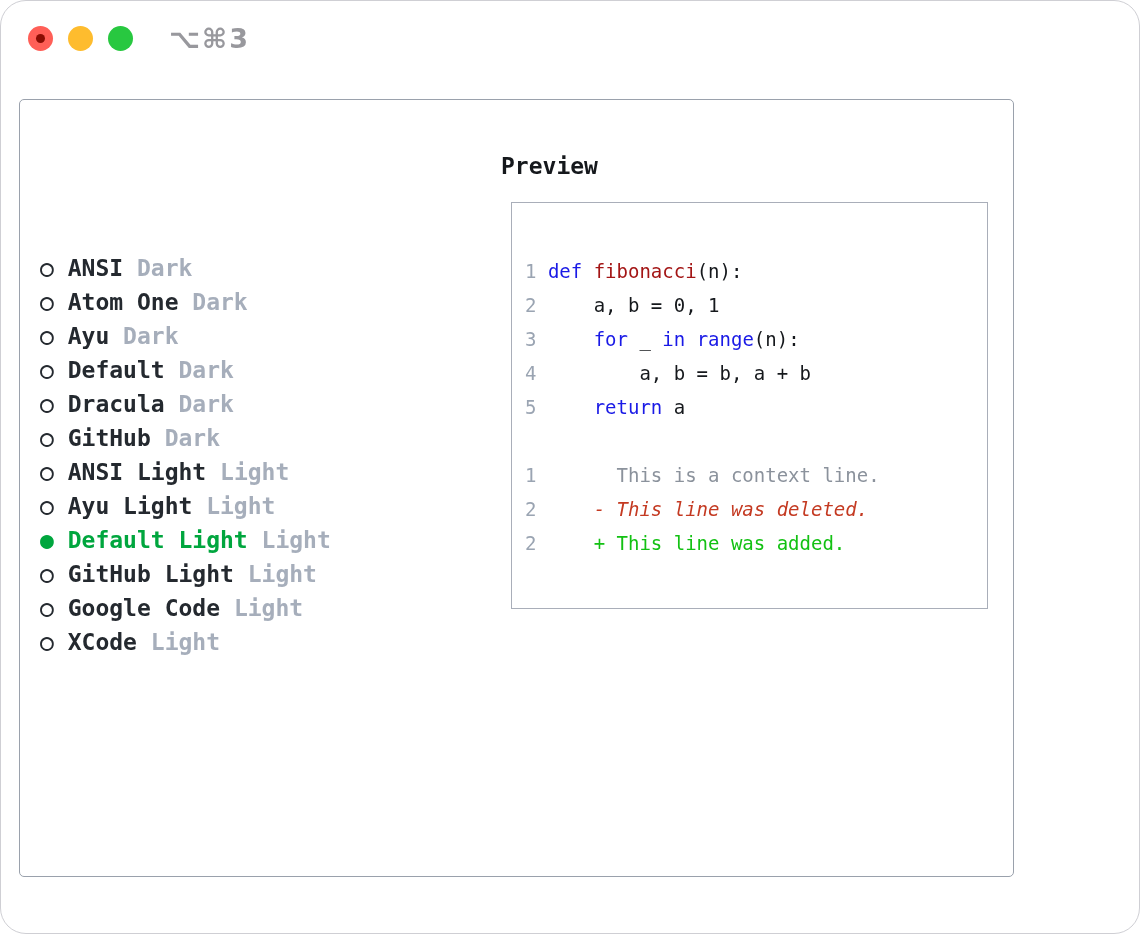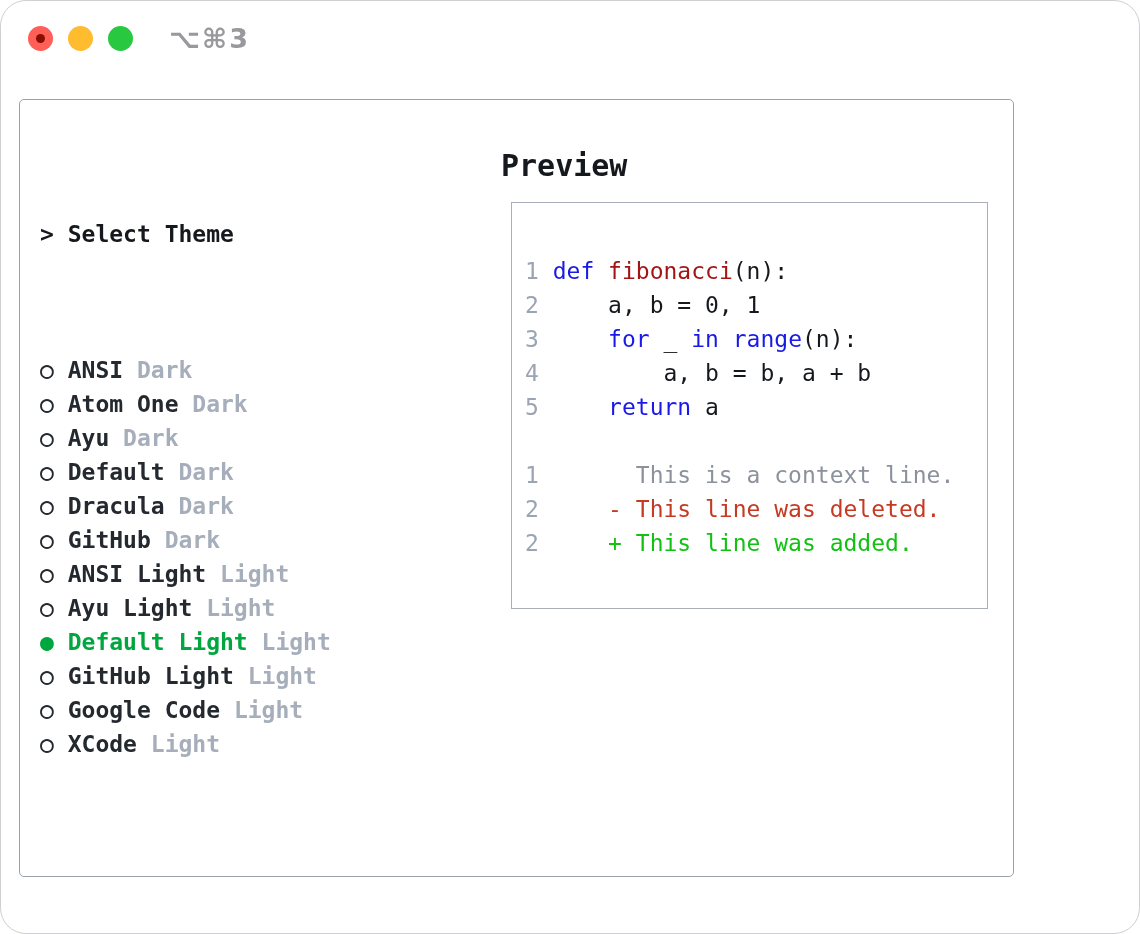--- a/index.html
+++ b/index.html
@@ -37,54 +37,53 @@
   .row{height:34px;font-weight:bold;}
   .row.header{font-weight:bold;color:var(--ink);}
   .prompt{color:var(--ink);}
   .bullet{color:var(--item);}
   .tname{color:var(--item);}
   .tvariant{color:var(--muted);}
   .opt.sel .bullet,.opt.sel .tname{color:var(--selected);}
   
   .preview-label{
     position:absolute;left:481px;top:49px;
-    font-size:30px;line-height:34px;font-weight:bold;color:var(--ink);
+    font-size:23px;line-height:34px;font-weight:bold;color:var(--ink);
   }
   .preview-box{
     position:absolute;left:491px;top:102px;width:477px;height:407px;
     box-sizing:border-box;
     border:1.5px solid var(--border-preview);
     background:#fff;
   }
-  .code{position:absolute;left:13px;top:51px;font-size:23px;line-height:34px;white-space:pre;}
+  .code{position:absolute;left:13px;top:51px;font-size:19px;line-height:34px;white-space:pre;}
   .cl{height:34px;}
   .ln{color:var(--line-number);}
   .kw{color:var(--keyword);}
   .fn{color:var(--function-name);}
   .pl{color:var(--ink);}
   .ctx{color:var(--context);}
-  .del{color:var(--deleted);}
+  .del{color:var(--deleted);font-style:italic;}
   .add{color:var(--added);}
 </style>
 </head>
 <body>
 
 <div class="stage">
 
   <div class="titlebar">
     <span id="traffic"><span class="dot" style="left: 27px; background: rgb(255, 95, 87);">
           <span class="dot-inner" style="background: rgb(138, 13, 3);"></span>
         </span><span class="dot" style="left: 67px; background: rgb(254, 188, 46);"></span><span class="dot" style="left: 107px; background: rgb(40, 200, 64);"></span></span>
     <span class="win-title">⌥⌘3</span>
   </div>
 
   <div class="main-box">
 
     <div class="left-col">
-      <div class="row header"><span class="prompt">&gt; </span><span>Select Theme</span></div>
 
       <div id="theme-list"><div class="row opt"><span class="bullet">○ </span><span class="tname">ANSI</span><span class="tvariant"> Dark</span></div><div class="row opt"><span class="bullet">○ </span><span class="tname">Atom One</span><span class="tvariant"> Dark</span></div><div class="row opt"><span class="bullet">○ </span><span class="tname">Ayu</span><span class="tvariant"> Dark</span></div><div class="row opt"><span class="bullet">○ </span><span class="tname">Default</span><span class="tvariant"> Dark</span></div><div class="row opt"><span class="bullet">○ </span><span class="tname">Dracula</span><span class="tvariant"> Dark</span></div><div class="row opt"><span class="bullet">○ </span><span class="tname">GitHub</span><span class="tvariant"> Dark</span></div><div class="row opt"><span class="bullet">○ </span><span class="tname">ANSI Light</span><span class="tvariant"> Light</span></div><div class="row opt"><span class="bullet">○ </span><span class="tname">Ayu Light</span><span class="tvariant"> Light</span></div><div class="row opt sel"><span class="bullet">● </span><span class="tname">Default Light</span><span class="tvariant"> Light</span></div><div class="row opt"><span class="bullet">○ </span><span class="tname">GitHub Light</span><span class="tvariant"> Light</span></div><div class="row opt"><span class="bullet">○ </span><span class="tname">Google Code</span><span class="tvariant"> Light</span></div><div class="row opt"><span class="bullet">○ </span><span class="tname">XCode</span><span class="tvariant"> Light</span></div></div>
 
       <div class="row"> </div>
 
       
 
       
 
       

